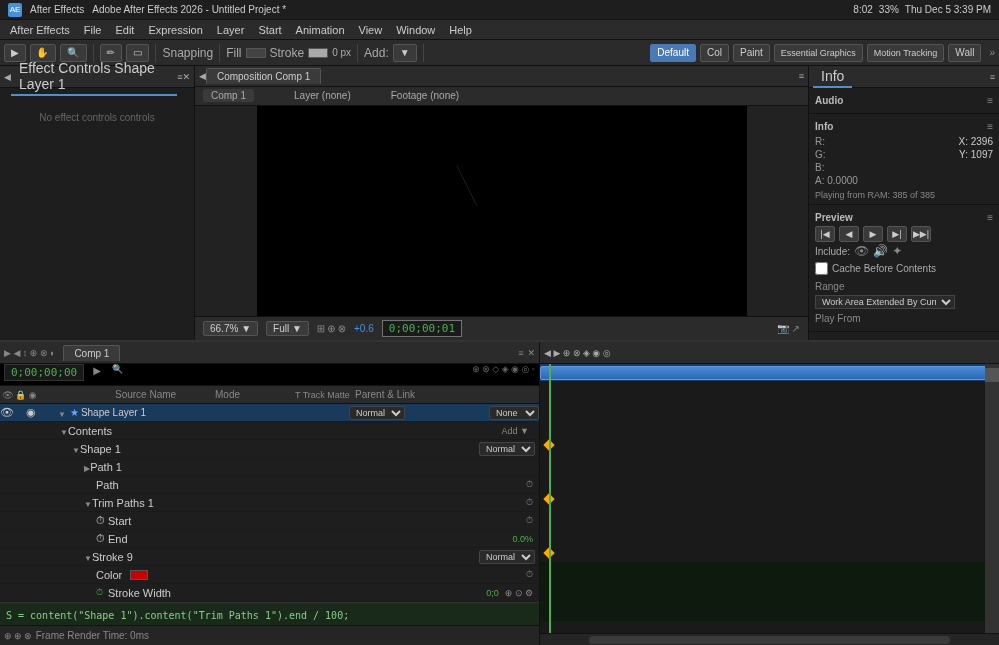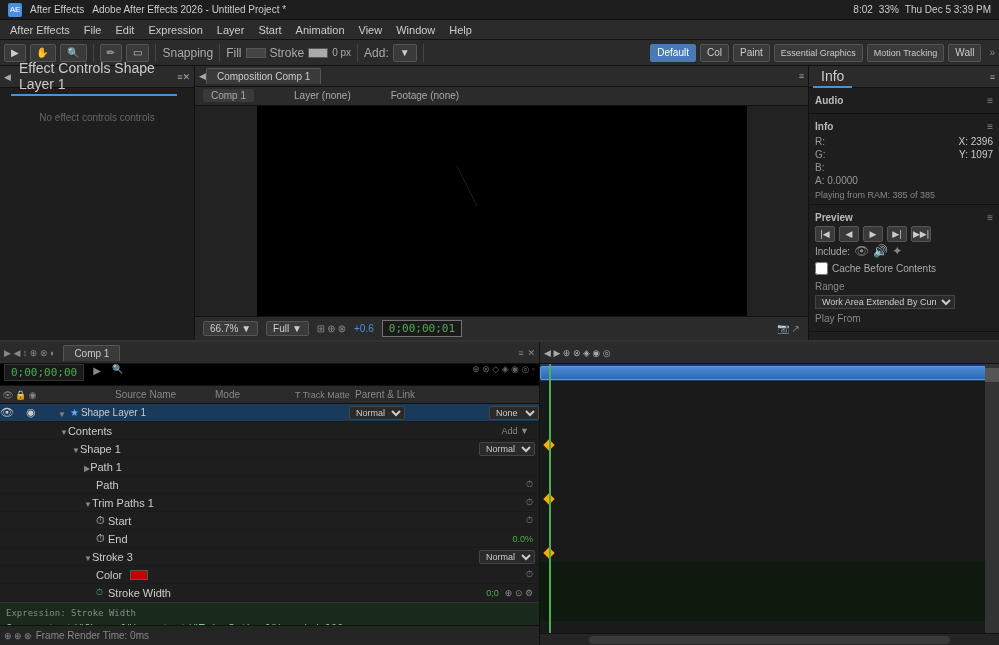--- a/index.html
+++ b/index.html
@@ -784,21 +784,21 @@
           <div style="width:48px;"></div>
           <div style="width:12px;">⏱</div>
           <span>End</span>
           <span style="margin-left:auto;margin-right:6px;font-size:9px;color:#4caf50;">0.0%</span>
         </div>
 
         <div class="layer-row">
           <div style="width:48px;"></div>
           <div style="width:36px;"></div>
           <div class="tri-down triangle"></div>
-          <span>Stroke 3</span>
+          <span>Stroke 9</span>
           <div style="margin-left:auto;margin-right:4px;">
             <select class="layer-dropdown"><option>Normal</option></select>
           </div>
         </div>
 
         <div class="layer-row">
           <div style="width:48px;"></div>
           <div style="width:48px;"></div>
           <span>Color</span>
           <span style="margin-left:8px;width:18px;height:10px;background:#c80000;display:inline-block;border:1px solid #555;"></span>
@@ -808,21 +808,20 @@
         <div class="layer-row">
           <div style="width:48px;"></div>
           <div style="width:48px;"></div>
           <div style="width:12px;color:#4caf50;font-size:9px;">⏱</div>
           <span>Stroke Width</span>
           <span style="margin-left:auto;margin-right:6px;font-size:9px;color:#4caf50;">0;0</span>
           <span style="margin-right:6px;font-size:9px;color:#888;">⊕ ⊙ ⚙</span>
         </div>
 
         <div class="expression-area">
-          <div style="color:#888;font-size:9px;">Expression: Stroke Width</div>
           <div style="margin-top: 2px;" contenteditable="true">S = content("Shape 1").content("Trim Paths 1").end / 100;<br>S = value</div>
         </div>
 
       </div>
 
       <div class="timeline-bottom-controls">
         <span style="font-size:9px;">⊕ ⊕ ⊗</span>
         <span>Frame Render Time: 0ms</span>
       </div>
 

